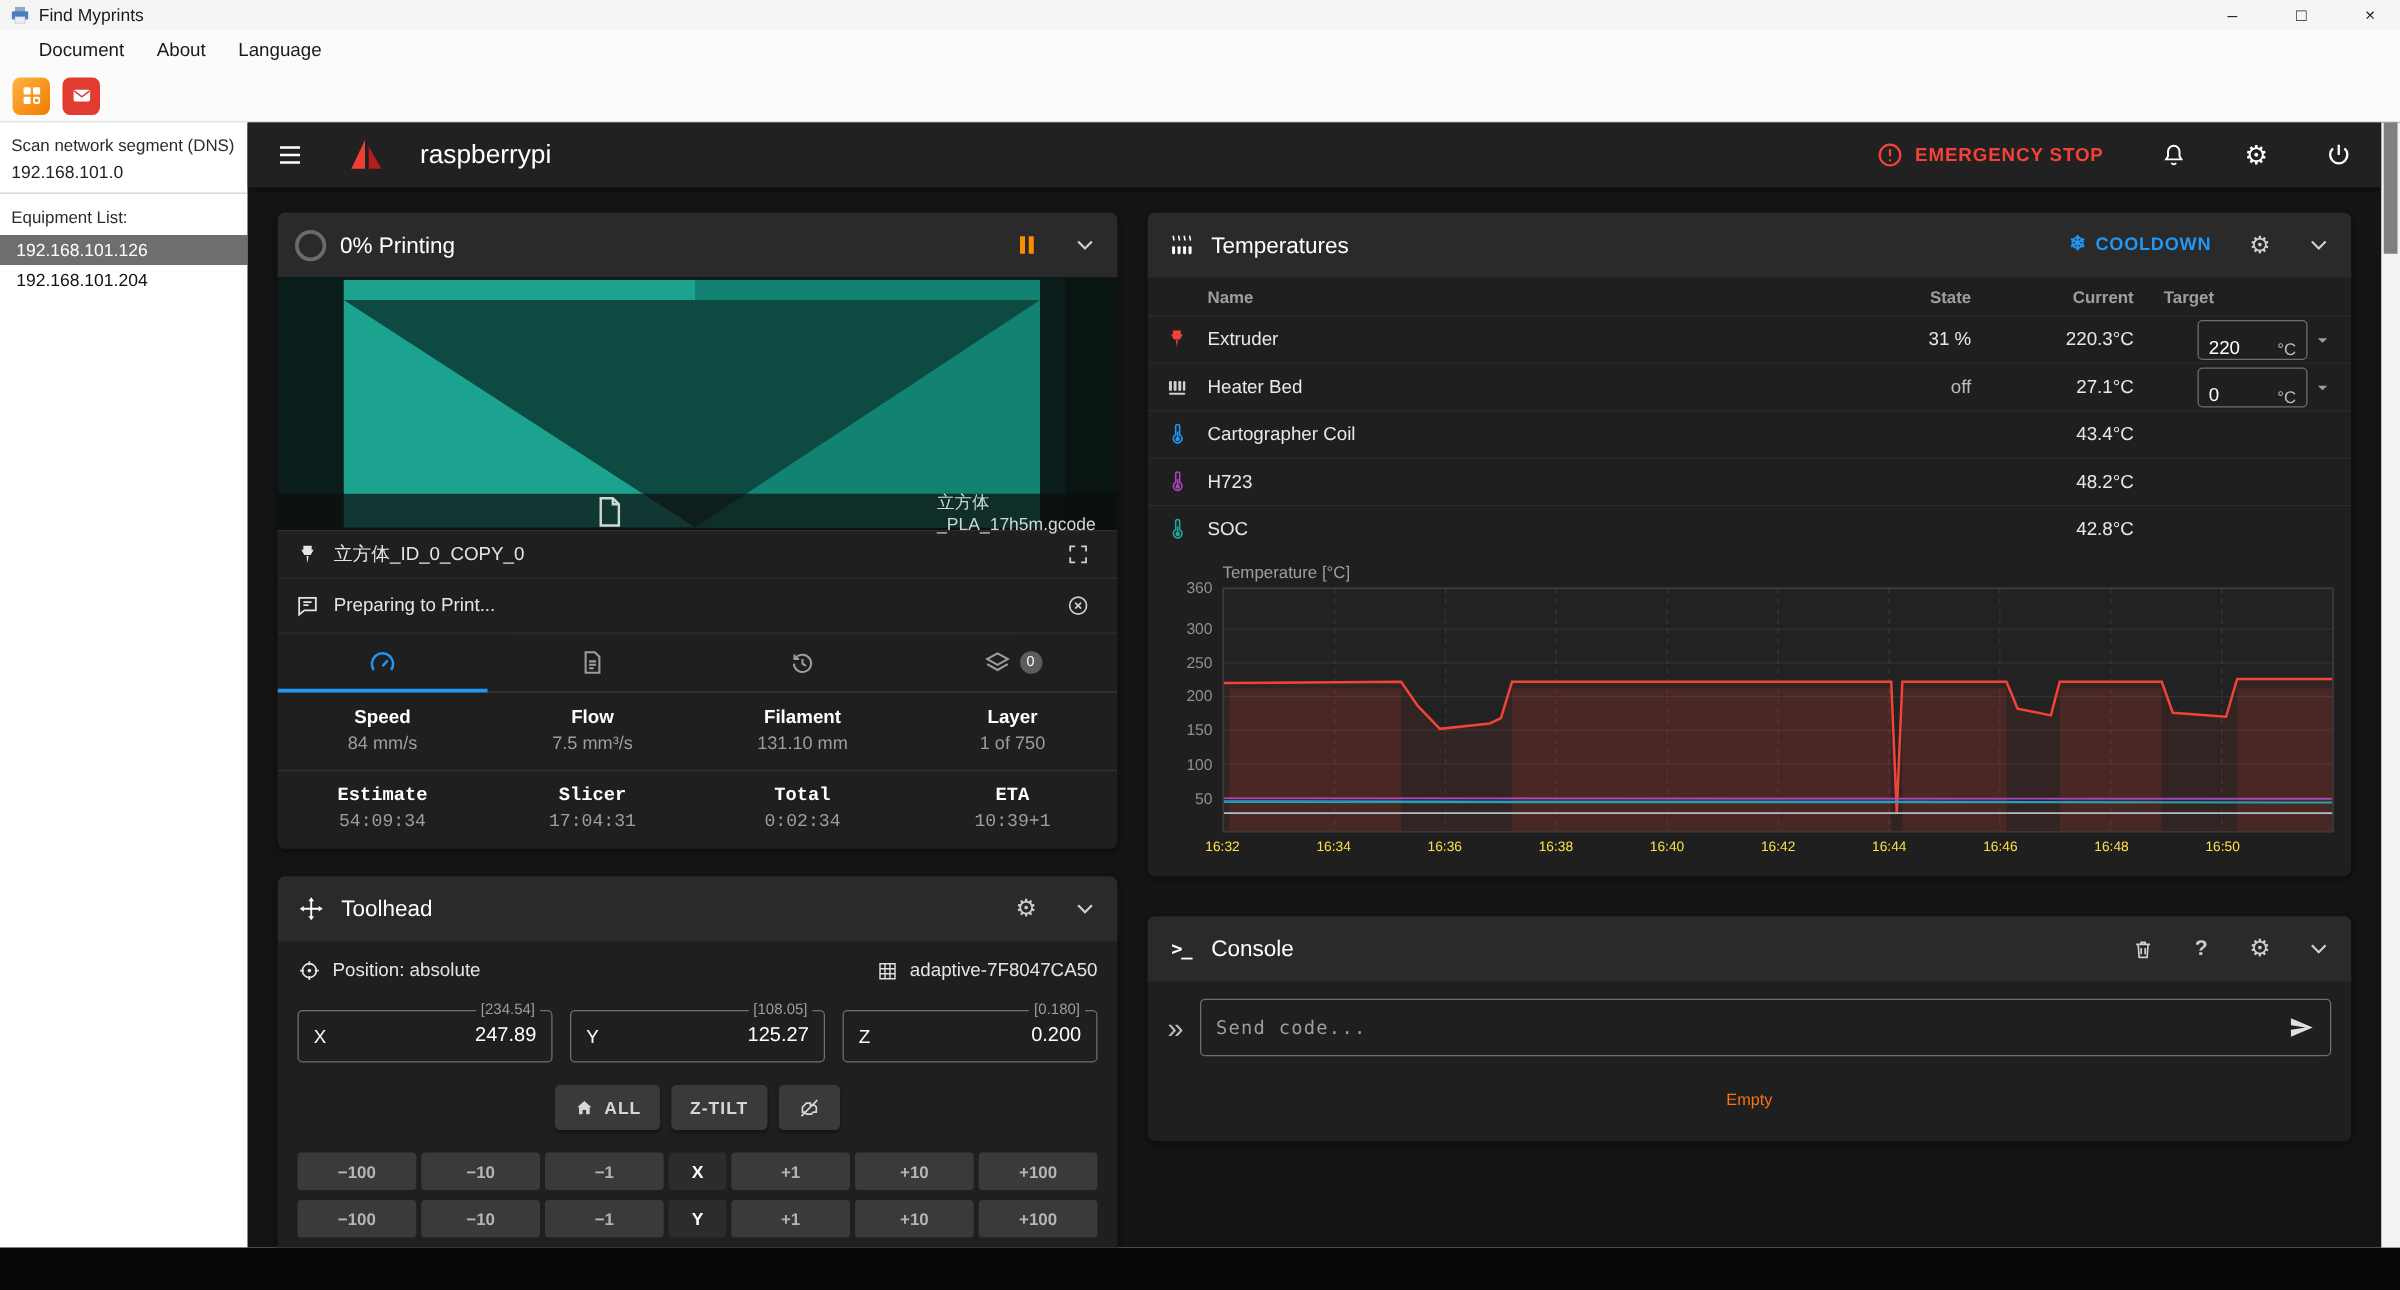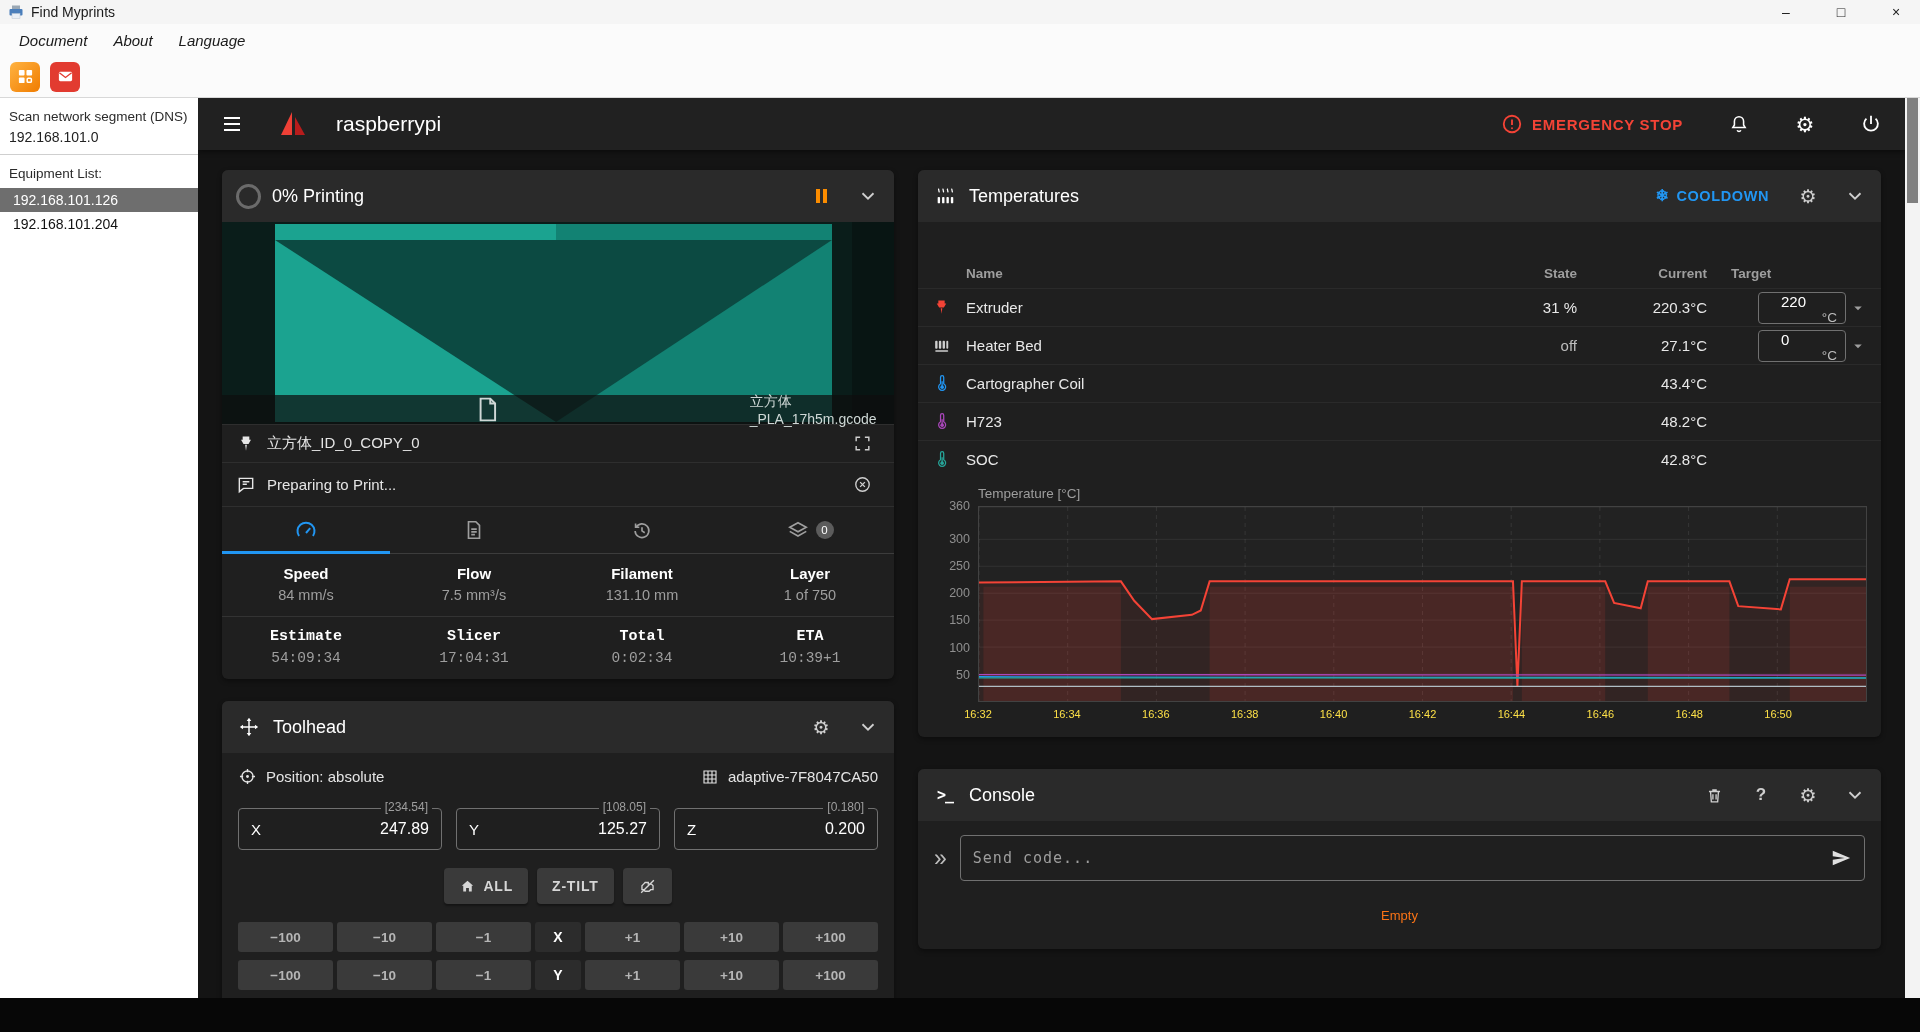--- a/index.html
+++ b/index.html
@@ -5,21 +5,21 @@
   * { margin:0; padding:0; box-sizing:border-box; }
   html,body { width:1920px; height:1032px; overflow:hidden; }
   body { font-family:"Liberation Sans", sans-serif; background:#000; }
   .app { width:100%; height:100%; display:flex; flex-direction:column; background:#fff; }
 
   
   .titlebar { height:24px; background:#f5f5f5; display:flex; align-items:center; padding-left:8px; gap:7px; flex:0 0 auto;justify-content:center; }
   .titlebar-title { font-size:14px; color:#1a1a1a; }
   .spacer { flex:1; }
   .win-btn { width:48px; height:24px; display:flex; align-items:center; justify-content:center; font-size:14px; color:#222; cursor:default; }
-  .menubar { height:32px; background:#fbfbfb; display:flex; align-items:center; padding-left:6px; flex:0 0 auto;font-style:italic; }
+  .menubar { height:32px; background:#fbfbfb; display:flex; align-items:center; padding-left:18px; flex:0 0 auto; }
   .menu-item { font-size:15px; color:#1a1a1a; padding:5px 13px; }
   .apptoolbar { height:42px; background:#fbfbfb; border-bottom:1px solid #d8d8d8; display:flex; align-items:center; padding-left:10px; gap:10px; flex:0 0 auto; }
   .tool-icon { width:30px; height:30px; border-radius:6px; display:flex; align-items:center; justify-content:center; }
   .tool-icon.orange { background:linear-gradient(135deg,#ffb341,#f07c00); }
   .tool-icon.red { background:#e23b30; }
 
   
   .content { flex:1; display:flex; min-height:0; }
   .sidebar { width:198px; background:#fff; flex:0 0 auto; padding-top:8px; }
   .scan-label { padding:3px 9px 2px; font-size:13.5px; color:#2b2b2b; }
@@ -85,29 +85,29 @@
   .th-btn { background:#3a3a3a; color:#d6d6d6; border:none; border-radius:4px; height:36px; padding:0 15px; font-size:14px; font-weight:700; letter-spacing:.8px; display:flex; align-items:center; gap:7px; box-shadow:0 2px 2px rgba(0,0,0,.35); font-family:inherit; }
   .jog { margin-top:18px; display:flex; flex-direction:column; gap:8px; }
   .jog-row { display:flex; gap:4px; }
   .jog-btn { flex:1; height:30px; background:#3a3a3a; color:#b5b5b5; border:none; border-radius:3px; display:flex; align-items:center; justify-content:center; font-size:13.5px; font-weight:600; font-family:inherit; }
   .jog-axis { width:46px; flex:0 0 auto; background:#2c2c2c; color:#fff; border-radius:3px; display:flex; align-items:center; justify-content:center; font-size:14px; font-weight:700; }
 
   
   .cooldown { display:flex; align-items:center; gap:7px; color:#2196f3; font-weight:700; font-size:14.5px; letter-spacing:.6px; padding:6px 10px; border-radius:4px; white-space:nowrap; }
   .snow { font-size:16px; line-height:1; }
   .temp-head, .temp-row { display:flex; align-items:center; padding:0 14px; }
-  .temp-head { height:30px; color:#9e9e9e; font-size:13.5px; font-weight:700;margin-top:36px; }
+  .temp-head { height:30px; color:#9e9e9e; font-size:13.5px; font-weight:700; }
   .temp-row { height:38px; border-top:1px solid rgba(255,255,255,.05); color:#e8e8e8; font-size:15px; }
   .t-icon { width:34px; display:flex; align-items:center; flex:0 0 auto; }
   .t-name { flex:1; min-width:0; }
   .t-state { width:110px; text-align:right; flex:0 0 auto; }
   .t-current { width:130px; text-align:right; flex:0 0 auto; }
   .t-target { width:160px; display:flex; justify-content:flex-end; align-items:center; gap:3px; flex:0 0 auto; padding-left:10px; }
   .t-target.hdr { justify-content:flex-start; padding-left:24px; }
-  .target-box { width:88px; height:32px; border:1px solid #707070; border-radius:4px; display:flex; align-items:center; padding:0 8px;flex-direction:column; }
+  .target-box { width:88px; height:32px; border:1px solid #707070; border-radius:4px; display:flex; align-items:flex-end; padding:0 8px; }
   .target-box input { width:42px; background:transparent; border:none; outline:none; color:#fff; font-size:15px; font-family:inherit; }
   .target-unit { margin-left:auto; color:#bdbdbd; font-size:13.5px; }
   .target-caret { color:#9e9e9e; display:flex; }
 
   .chart-wrap { padding:8px 14px 10px; }
   .chart-title { color:#9e9e9e; font-size:13.5px; margin-left:46px; margin-bottom:5px; }
   .chart-body { display:flex; }
   .chart-ylabels { width:46px; position:relative; flex:0 0 auto; }
   .chart-ylabel { position:absolute; right:8px; transform:translateY(-50%); color:#8f8f8f; font-size:12.5px; }
   .chart-plot { flex:1; height:196px; border:1px solid rgba(255,255,255,.15); background:rgba(255,255,255,.015); min-width:0; }

